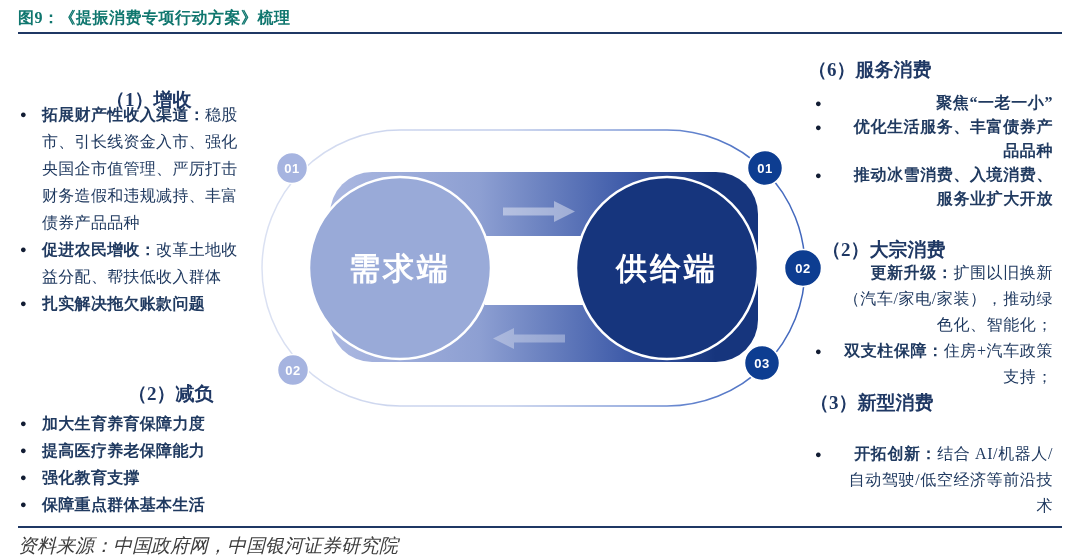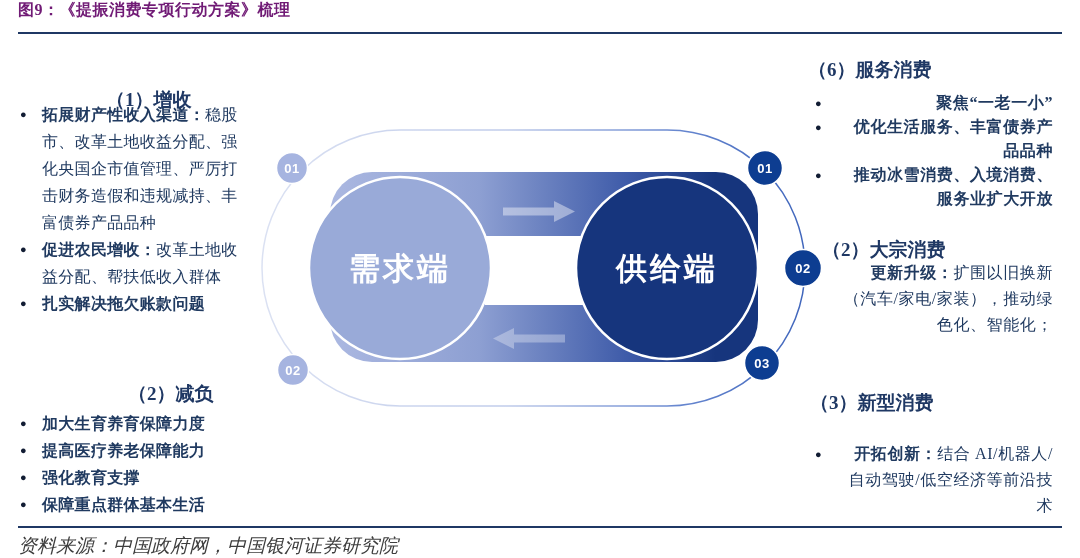--- a/index.html
+++ b/index.html
@@ -1,22 +1,22 @@
 <!DOCTYPE html>
 <html><head>
 <meta charset="utf-8">
 <style>
   * { margin:0; padding:0; box-sizing:border-box; }
   body { background:#ffffff; font-family:"Liberation Serif", serif; }
   .page {
     position:relative; width:1080px; height:558px; background:#fff; overflow:hidden;
   }
   .fig-title {
-    position:absolute; left:18px; top:0; font-size:16px; font-weight:600;
-    color:#701a75; letter-spacing:0.5px; white-space:nowrap;
+    position:absolute; left:18px; top:8px; font-size:16px; font-weight:600;
+    color:#0f766e; letter-spacing:0.5px; white-space:nowrap;
   }
   .rule { position:absolute; left:18px; width:1044px; background:#1f3864; }
   .rule-top { top:32px; height:2px; }
   .rule-bottom { top:526px; height:2px; }
   .source {
     position:absolute; left:18px; top:533px; font-size:19px; font-style:italic;
     color:#3d3d3d; white-space:nowrap;
   }
   
   .sec-heading {
@@ -45,21 +45,21 @@
 <body>
 
 <div class="page">
 
   <div class="fig-title">图9：《提振消费专项行动方案》梳理</div>
   <div class="rule rule-top"></div>
 
   <div class="col-left">
     <div class="sec-heading" style="left:106px; top:58px;margin-top:30px;">（1）增收</div>
     <ul class="blist" style="top:101px;">
-      <li><span class="lead">拓展财产性收入渠道：</span><span class="rest">稳股市、改革土地收益分配、强化央国企市值管理、严厉打击财务造假和违规减持、丰富债券产品品种</span></li>
+      <li><span class="lead">拓展财产性收入渠道：</span><span class="rest">稳股市、引长线资金入市、强化央国企市值管理、严厉打击财务造假和违规减持、丰富债券产品品种</span></li>
       <li><span class="lead">促进农民增收：</span><span class="rest">改革土地收益分配、帮扶低收入群体</span></li>
       <li><span class="lead">扎实解决拖欠账款问题</span><span class="rest"></span></li>
     </ul>
     <div class="sec-heading" style="left:128px; top:382px;">（2）减负</div>
     <ul class="blist" style="top:410px;">
       <li><span class="lead">加大生育养育保障力度</span></li>
       <li><span class="lead">提高医疗养老保障能力</span></li>
       <li><span class="lead">强化教育支撑</span></li>
       <li><span class="lead">保障重点群体基本生活</span></li>
     </ul>
@@ -68,20 +68,21 @@
   <div class="col-right">
     <div class="sec-heading" style="left:808px; top:58px;">（6）服务消费</div>
     <ul class="blist lh24" style="top:91px;">
       <li><span class="lead">聚焦“一老一小”</span></li>
       <li><span class="lead">优化生活服务、丰富债券产品品种</span></li>
       <li><span class="lead">推动冰雪消费、入境消费、服务业扩大开放</span></li>
     </ul>
     <div class="sec-heading" style="left:822px; top:238px;">（2）大宗消费</div>
     <ul class="blist lh26" style="top:260px;">
       <li><span class="lead">更新升级：</span><span class="rest">扩围以旧换新（汽车/家电/家装），推动绿色化、智能化；</span></li>
+      <li><span class="lead">双支柱保障：</span><span class="rest">住房+汽车政策支持；</span></li>
     </ul>
     <div class="sec-heading" style="left:810px; top:391px;">（3）新型消费</div>
     <ul class="blist lh26" style="top:441px;">
       <li><span class="lead">开拓创新：</span><span class="rest">结合 AI/机器人/自动驾驶/低空经济等前沿技术</span></li>
     </ul>
   </div>
 
   <svg class="diagram-svg" width="580" height="320" viewBox="0 0 580 320">
     <defs>
       <linearGradient id="bandGrad" x1="0" y1="0" x2="1" y2="0">

